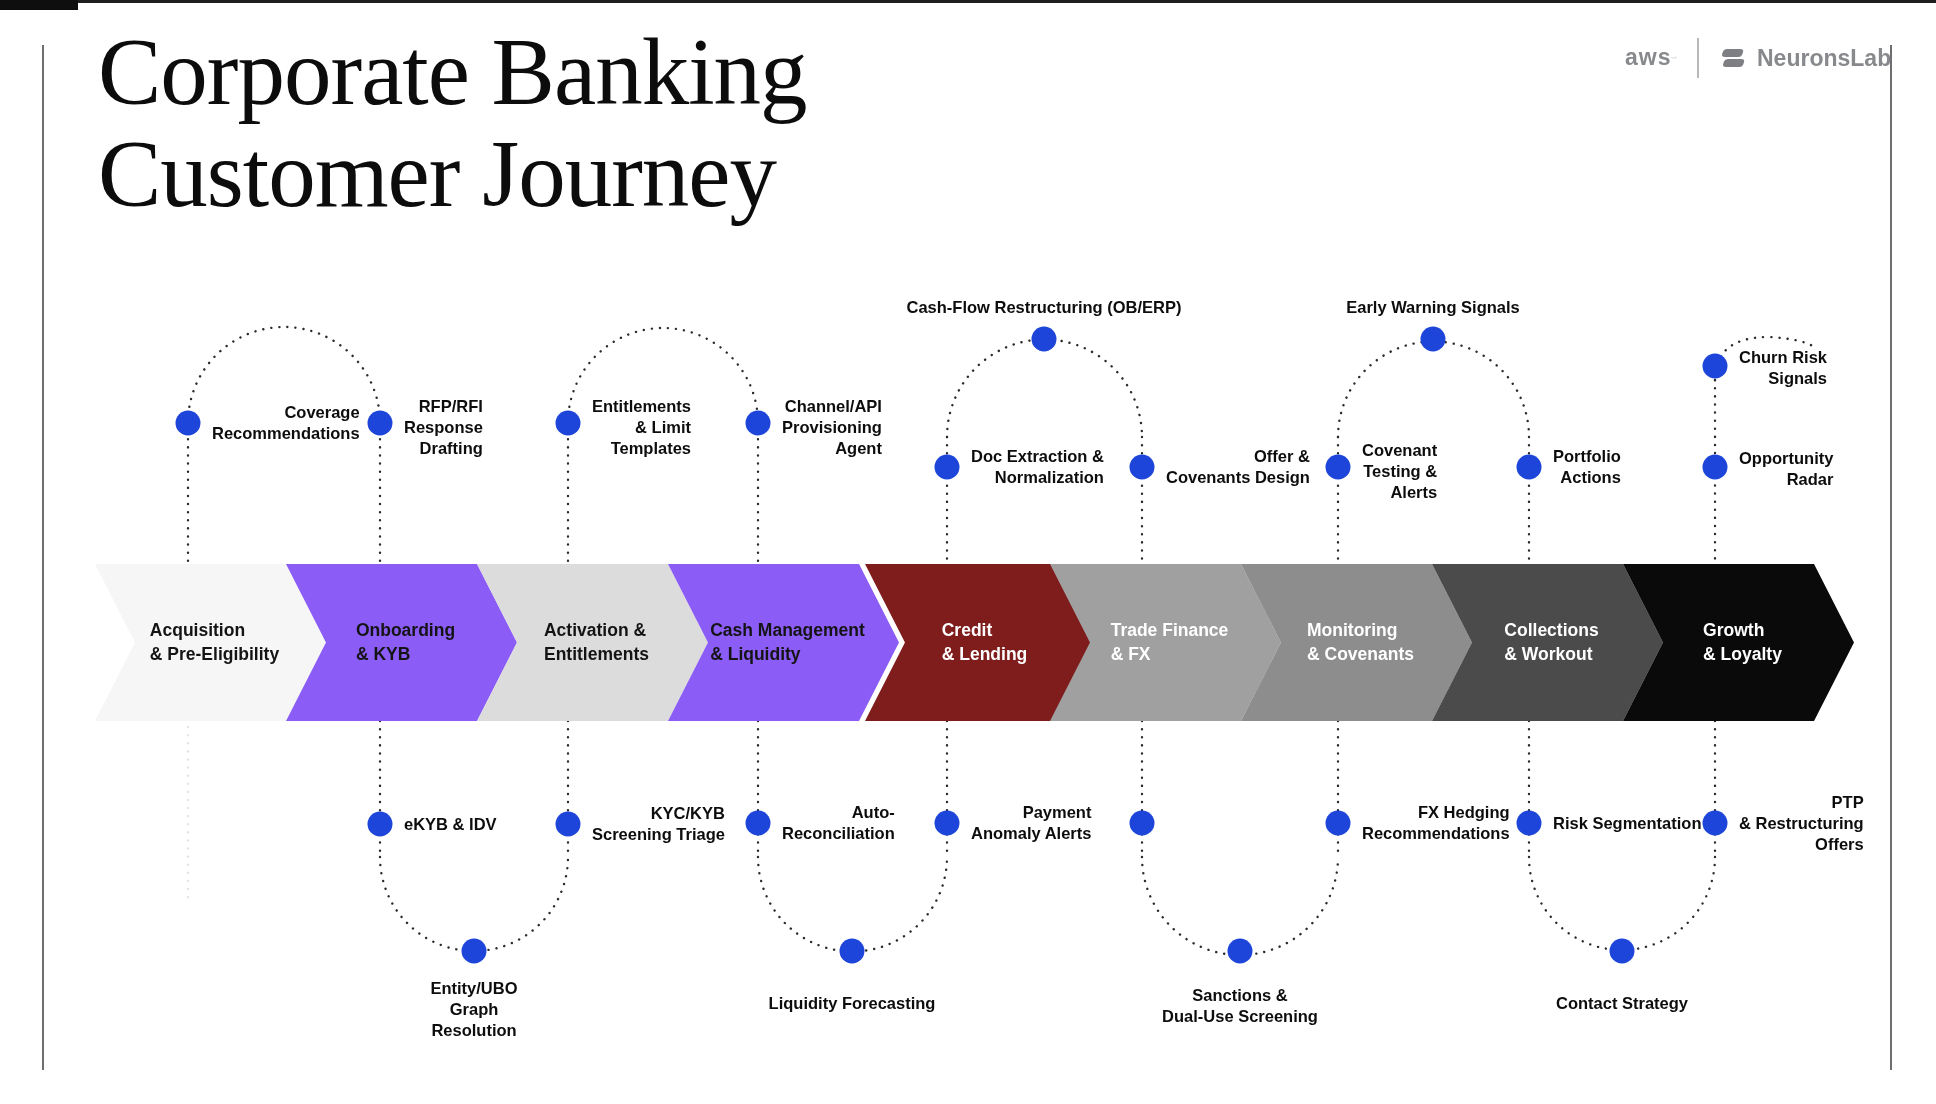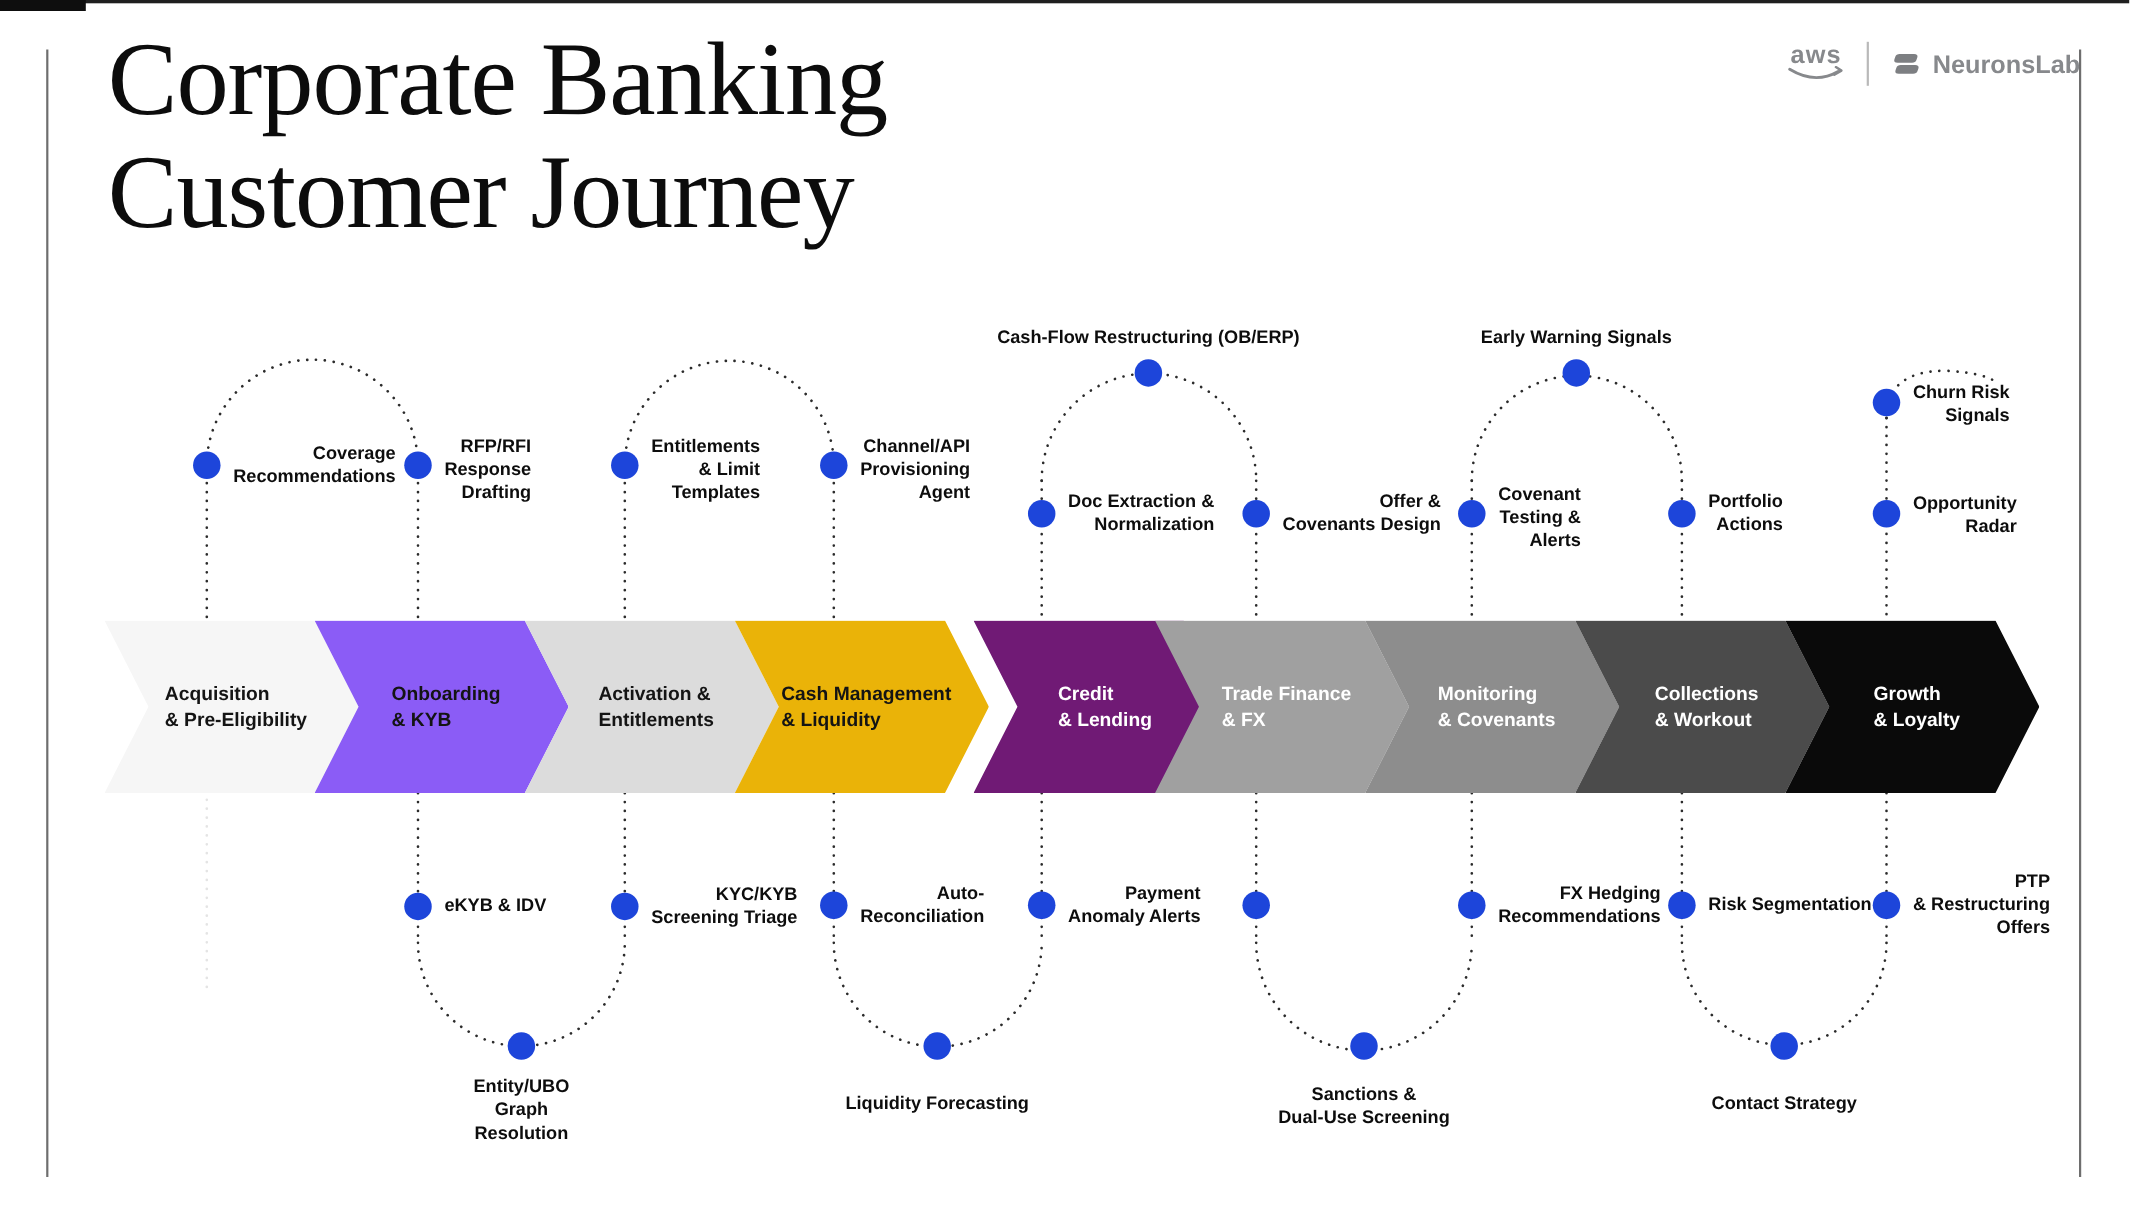--- a/index.html
+++ b/index.html
@@ -10,21 +10,21 @@
   .top-edge-left{position:absolute;top:0;left:0;width:78px;height:10px;background:#0e0e0e;}
   .frame-line{position:absolute;top:45px;width:2px;height:1025px;background:var(--frame_line,#6e6e6e);}
   .frame-left{left:42px;}
   .frame-right{left:1890px;}
 
   .title{position:absolute;left:98px;top:22px;margin:0;font-family:"Liberation Serif","DejaVu Serif",serif;
          font-weight:400;font-size:95px;line-height:1.07;letter-spacing:-1px;
          color:var(--title_color,#0c0c0c);white-space:pre-line;}
 
   .brand{position:absolute;left:1625px;top:38px;display:flex;align-items:center;gap:14px;}
-  .aws{display:flex;flex-direction:column;align-items:center;width:52px;}
+  .aws{display:flex;flex-direction:row;align-items:center;width:52px;}
   .aws-text{font-size:23px;font-weight:700;letter-spacing:1px;color:var(--brand_gray,#87898c);line-height:0.85;}
   .brand-divider{width:2px;height:40px;background:#b9b9b9;margin:0 6px;}
   .nl{display:flex;align-items:center;gap:8px;}
   .nl-text{font-size:23px;font-weight:700;color:var(--brand_gray,#87898c);}
 
   .paths{position:absolute;left:0;top:0;width:1936px;height:1104px;z-index:1;}
   .paths path{fill:none;stroke:var(--path_gray,#2b2b2b);stroke-width:2.4;
               stroke-dasharray:0.1 8;stroke-linecap:round;}
   .paths path.faint{stroke:var(--faint_path,#e4e4e4);}
 
@@ -109,25 +109,25 @@
 &amp; Pre-Eligibility</span>
     </div>
   <div class="chev dark" style="left: 286px; background: #8b5cf6;">
       <span>Onboarding
 &amp; KYB</span>
     </div>
   <div class="chev dark" style="left: 477px; background: rgb(220, 220, 220);">
       <span>Activation &amp;
 Entitlements</span>
     </div>
-  <div class="chev dark" style="left: 668px; background: #eab308;">
+  <div class="chev dark" style="left: 668px; background: #8b5cf6;">
       <span>Cash Management
 &amp; Liquidity</span>
     </div>
-  <div class="chev light" style="left: 885px; background: #701a75;">
+  <div class="chev light" style="left: 865px; background: #7f1d1d;">
       <span>Credit
 &amp; Lending</span>
     </div>
   <div class="chev light" style="left: 1050px; background: rgb(160, 160, 160);">
       <span>Trade Finance
 &amp; FX</span>
     </div>
   <div class="chev light" style="left: 1241px; background: rgb(141, 141, 141);">
       <span>Monitoring
 &amp; Covenants</span>

